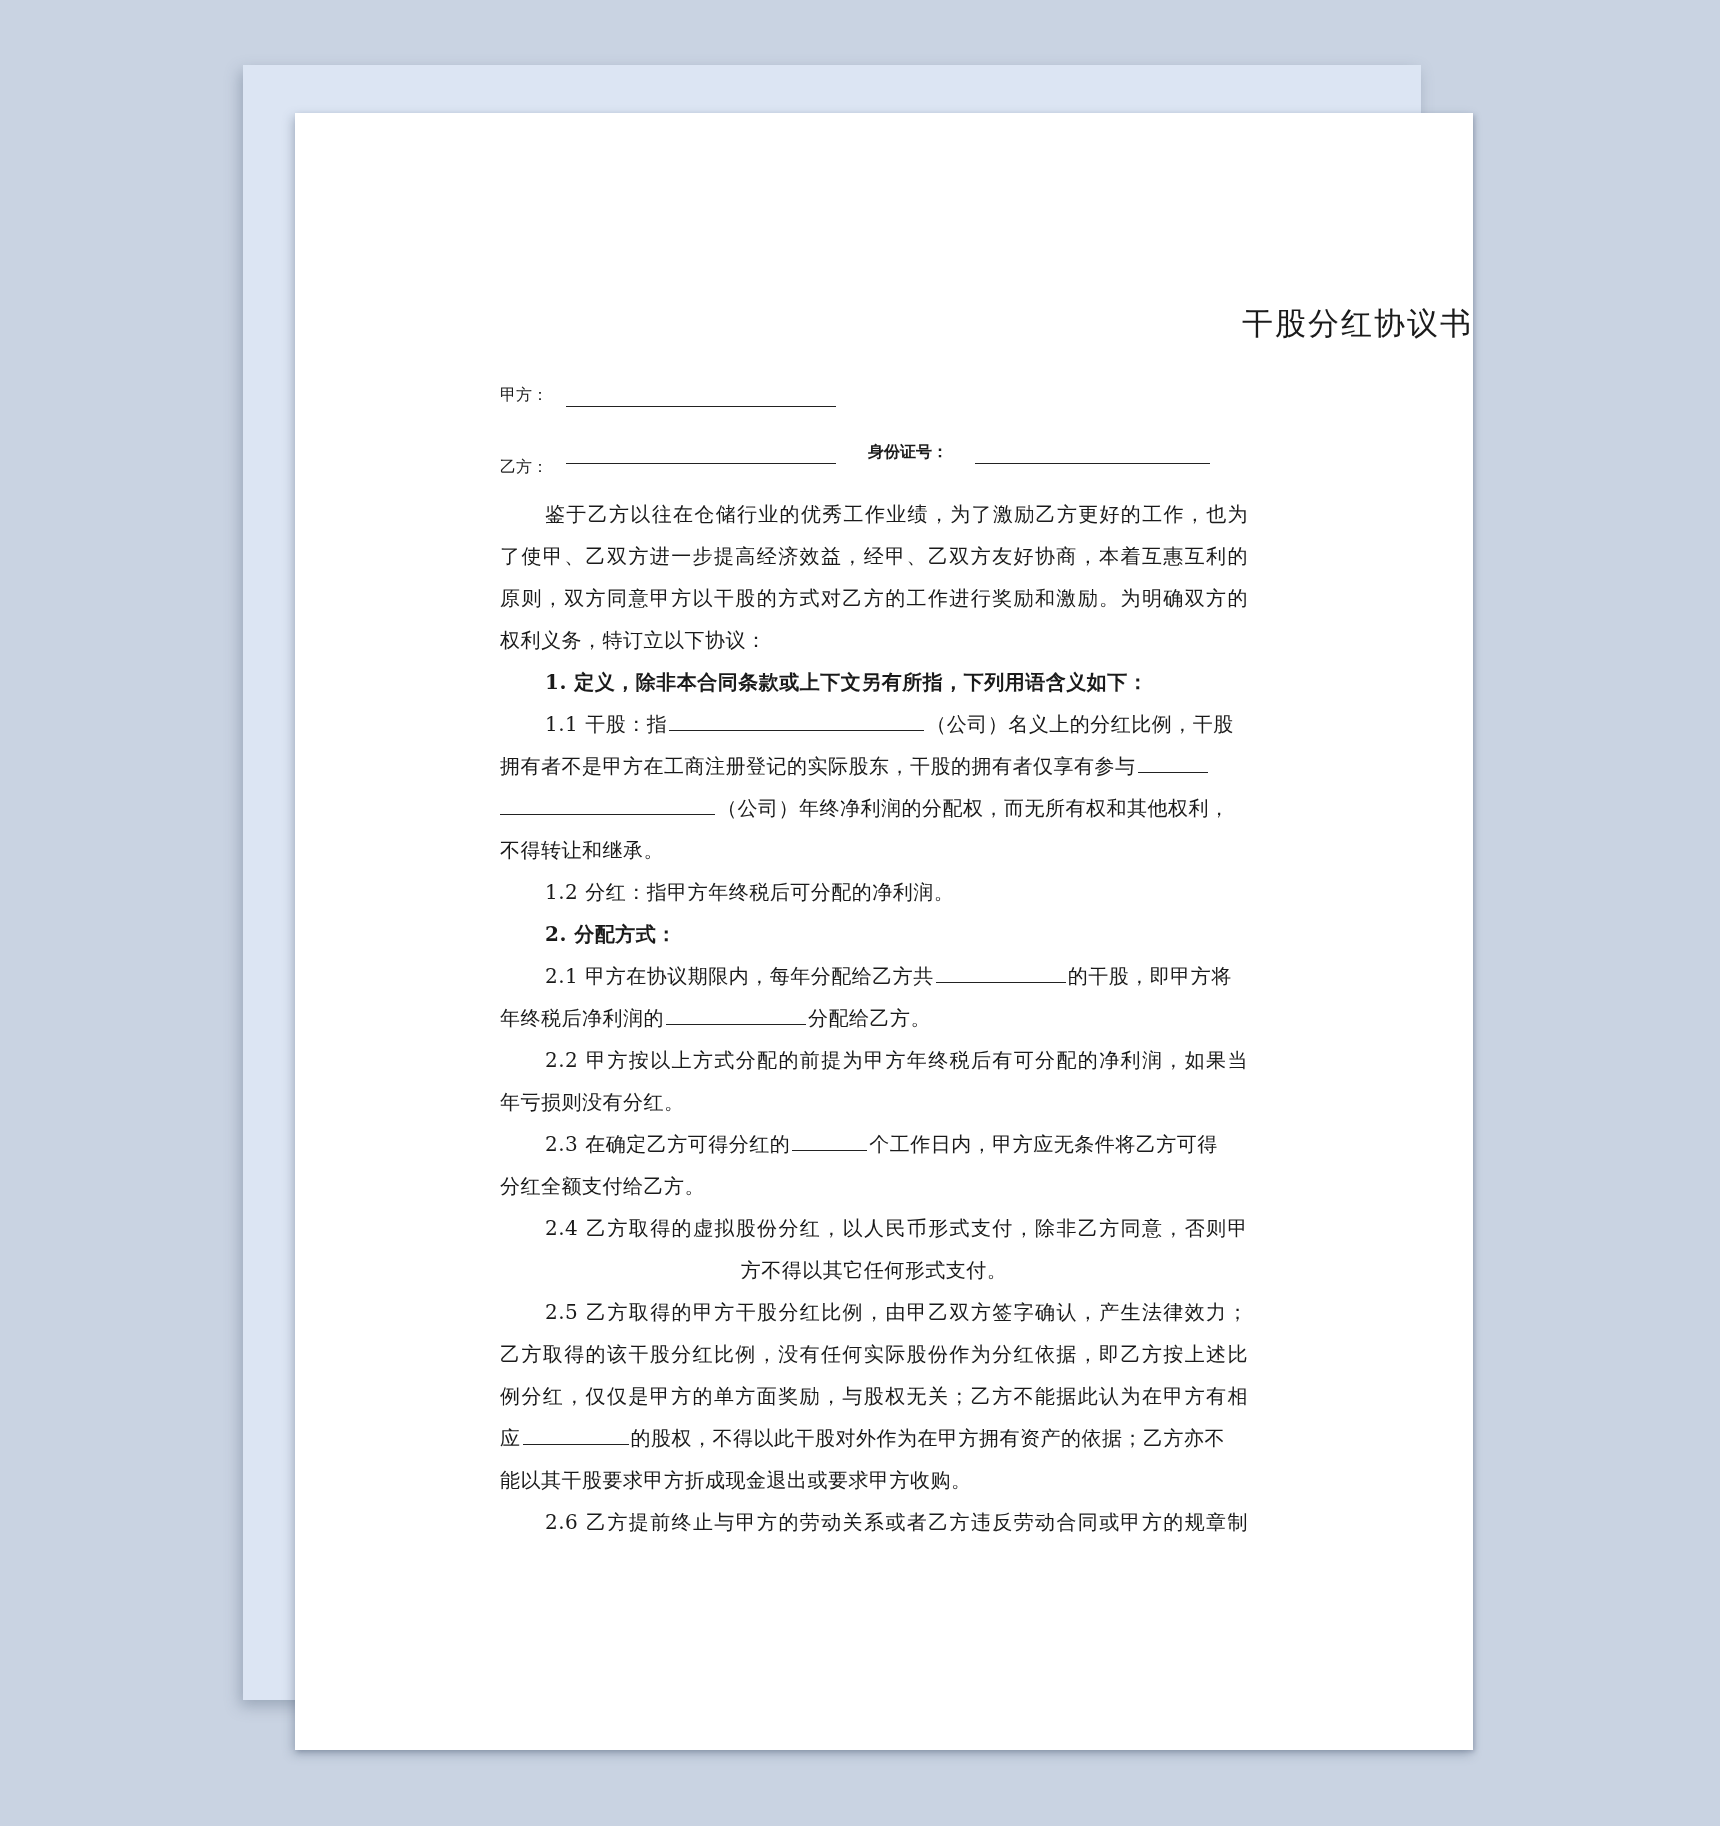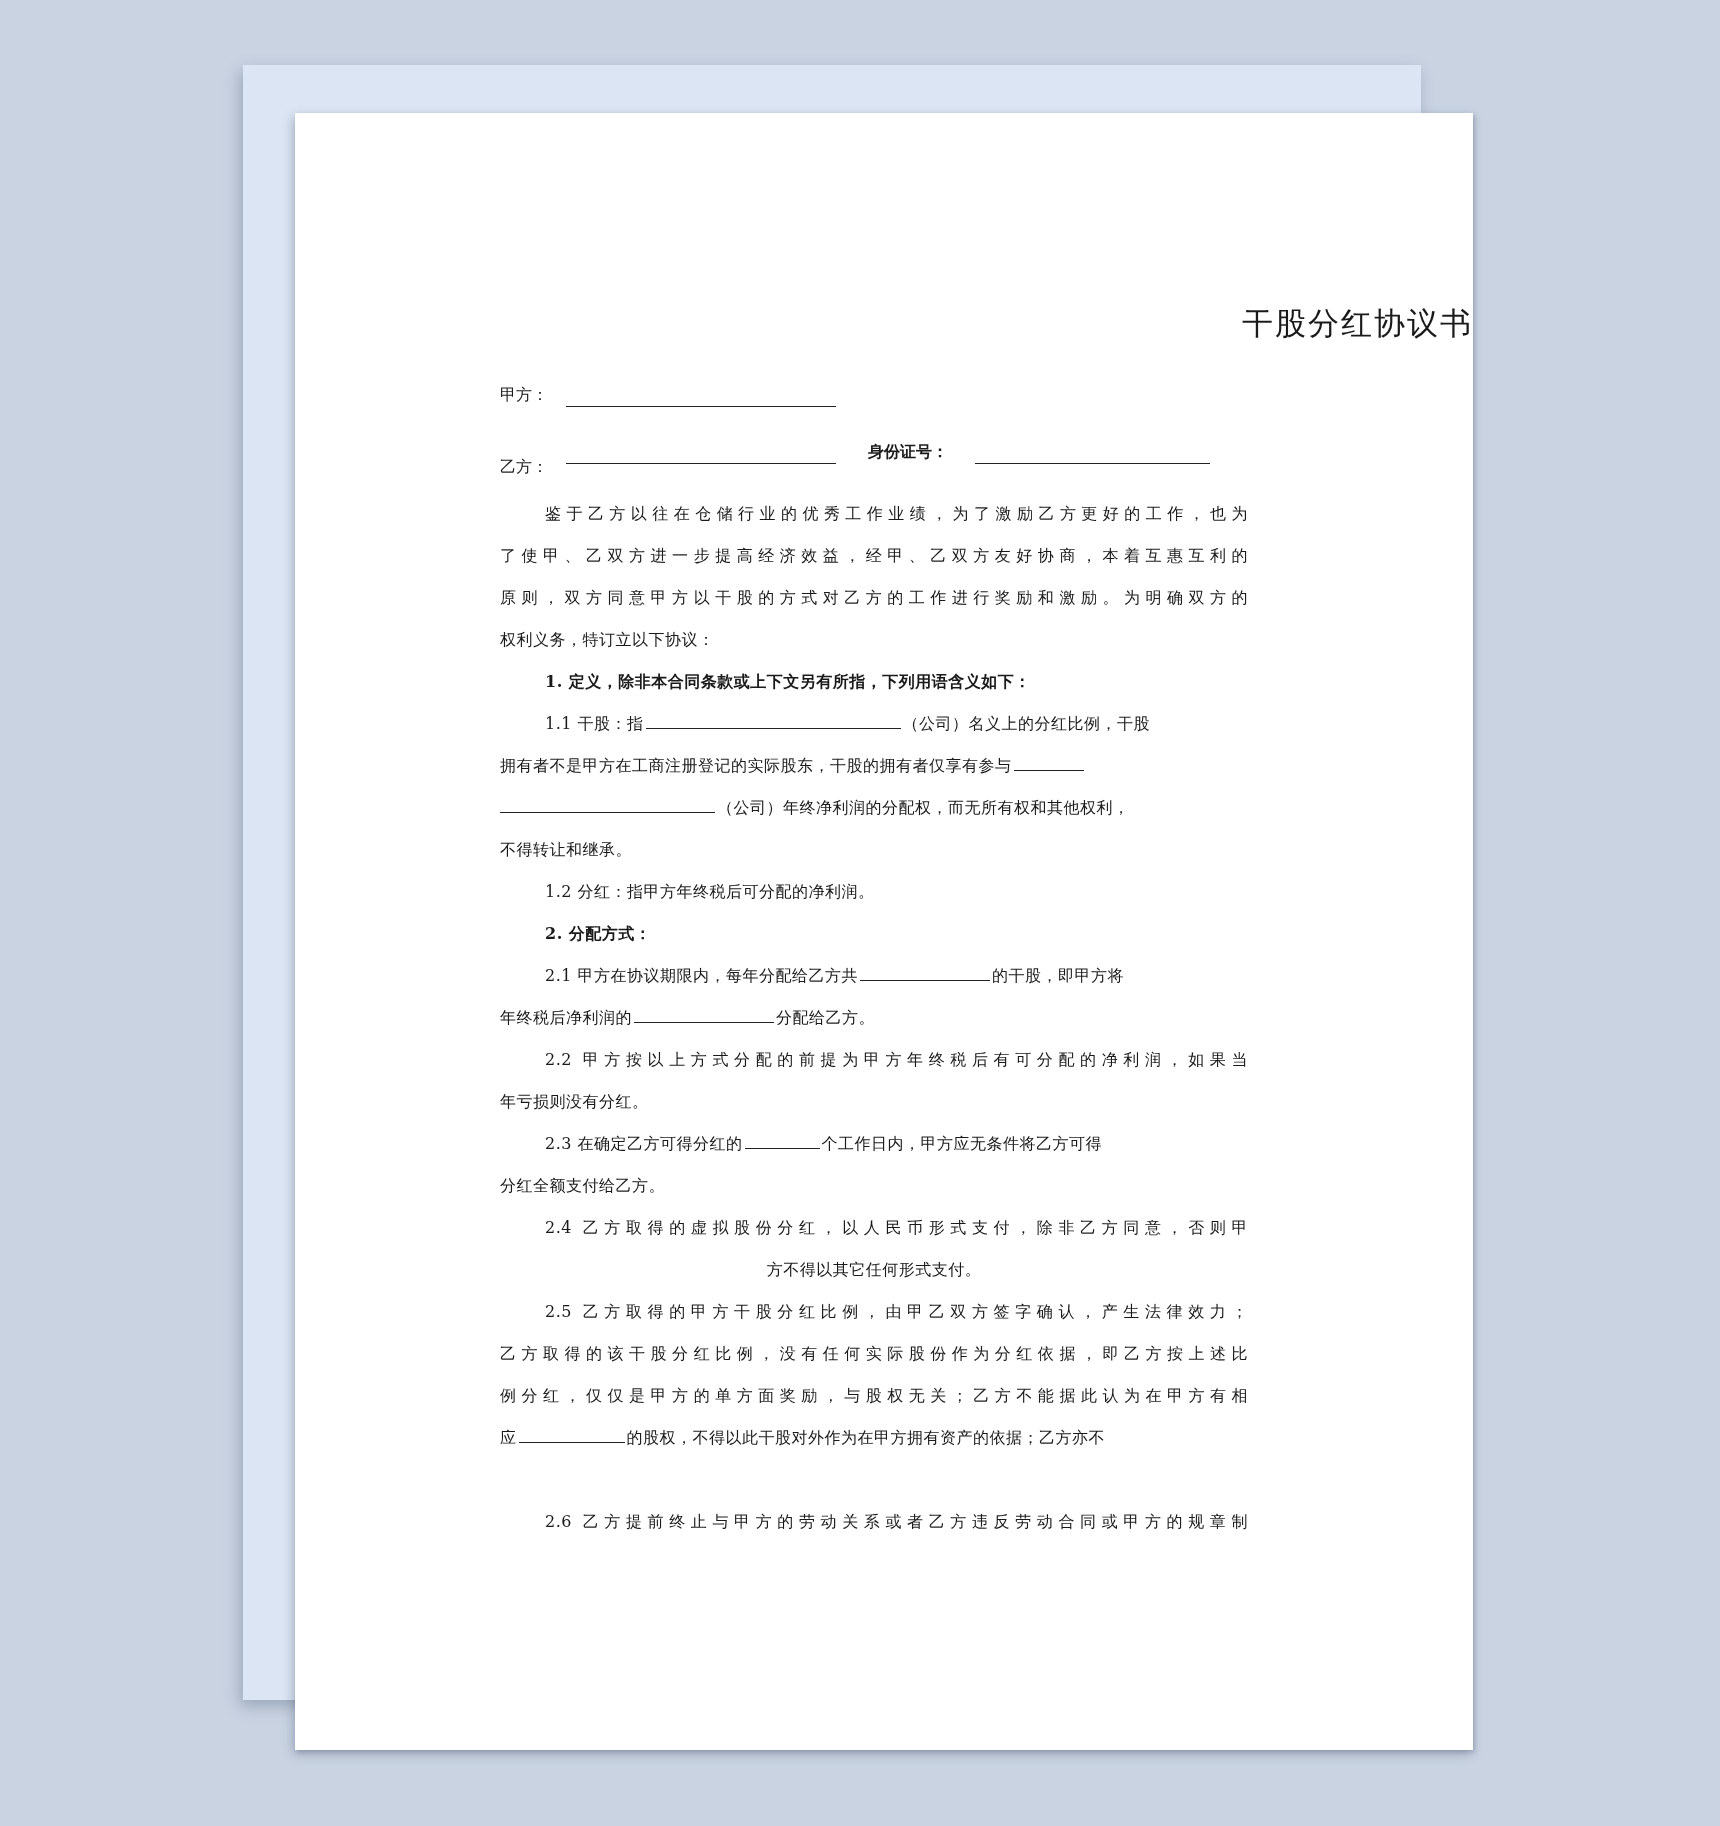--- a/index.html
+++ b/index.html
@@ -24,21 +24,21 @@
   }
   .doc-title {
     position: absolute; left: 0; width: 100%;
     top: 190px; text-align: right;
     font-size: 31px; letter-spacing: 2px;
     font-family: "DejaVu Sans", "Liberation Sans", sans-serif;
   }
   .line {
     position: absolute; left: 205px; width: 748px;
     height: 42px; line-height: 42px;
-    font-size: 16px; white-space: nowrap;
+    font-size: 20px; white-space: nowrap;
     letter-spacing: 0.5px;
   }
   .line.indent { padding-left: 45px; width: 703px; }
   .line.justify { text-align: justify; text-align-last: justify; }
   .blank {
     display: inline-block; vertical-align: baseline;
     border-bottom: 1.6px solid #222;
     height: 20px; margin: 0 2px;
   }
   .bold { font-weight: bold; }
@@ -101,16 +101,17 @@
 
   <div class="line indent justify" style="top:1094px;">2.4  乙方取得的虚拟股份分红，以人民币形式支付，除非乙方同意，否则甲</div>
   <div class="line" style="top:1136px;text-align:center;">方不得以其它任何形式支付。</div>
 
   <div class="line indent justify" style="top:1178px;">2.5  乙方取得的甲方干股分红比例，由甲乙双方签字确认，产生法律效力；</div>
   <div class="line justify" style="top:1220px;">乙方取得的该干股分红比例，没有任何实际股份作为分红依据，即乙方按上述比</div>
   <div class="line justify" style="top:1262px;">例分红，仅仅是甲方的单方面奖励，与股权无关；乙方不能据此认为在甲方有相</div>
   <div class="line" style="top:1304px;">
     <span>应</span><span class="blank" style="width:106px;"></span><span>的股权，不得以此干股对外作为在甲方拥有资产的依据；乙方亦不</span>
   </div>
+  <div class="line" style="top:1346px;">能以其干股要求甲方折成现金退出或要求甲方收购。</div>
 
   <div class="line indent justify" style="top:1388px;">2.6  乙方提前终止与甲方的劳动关系或者乙方违反劳动合同或甲方的规章制</div>
 
 </div>
 
 </body></html>

